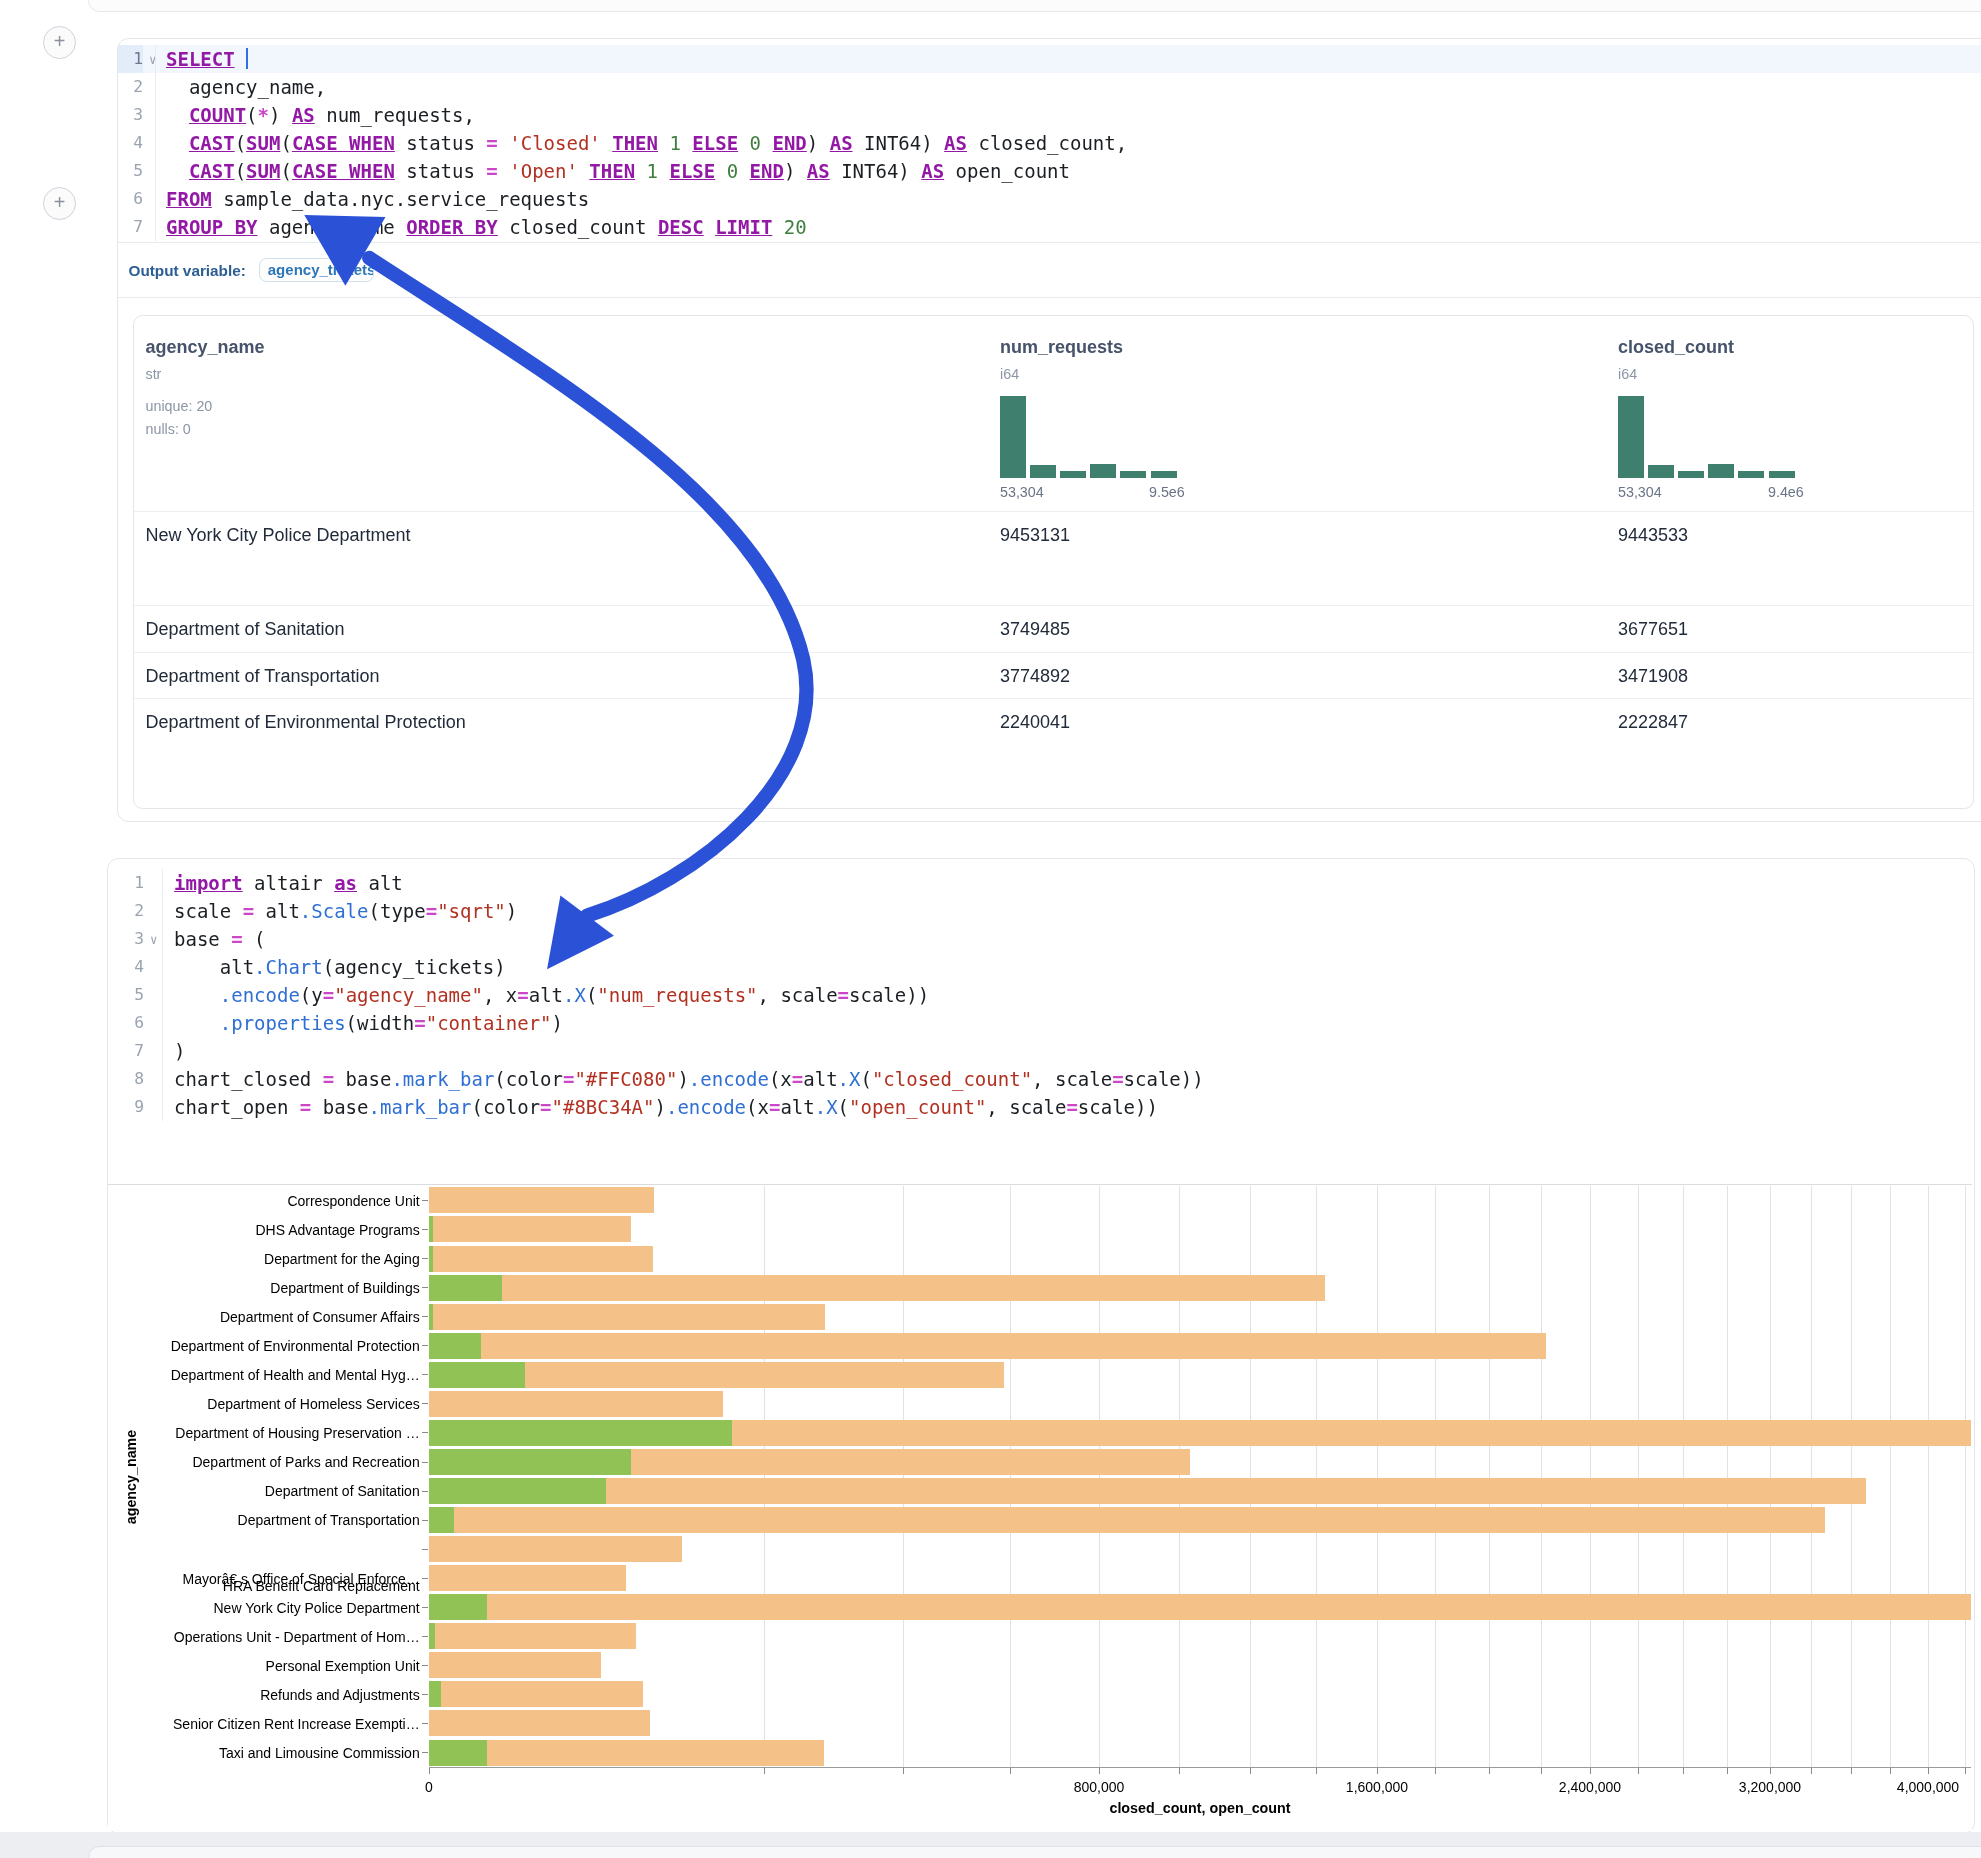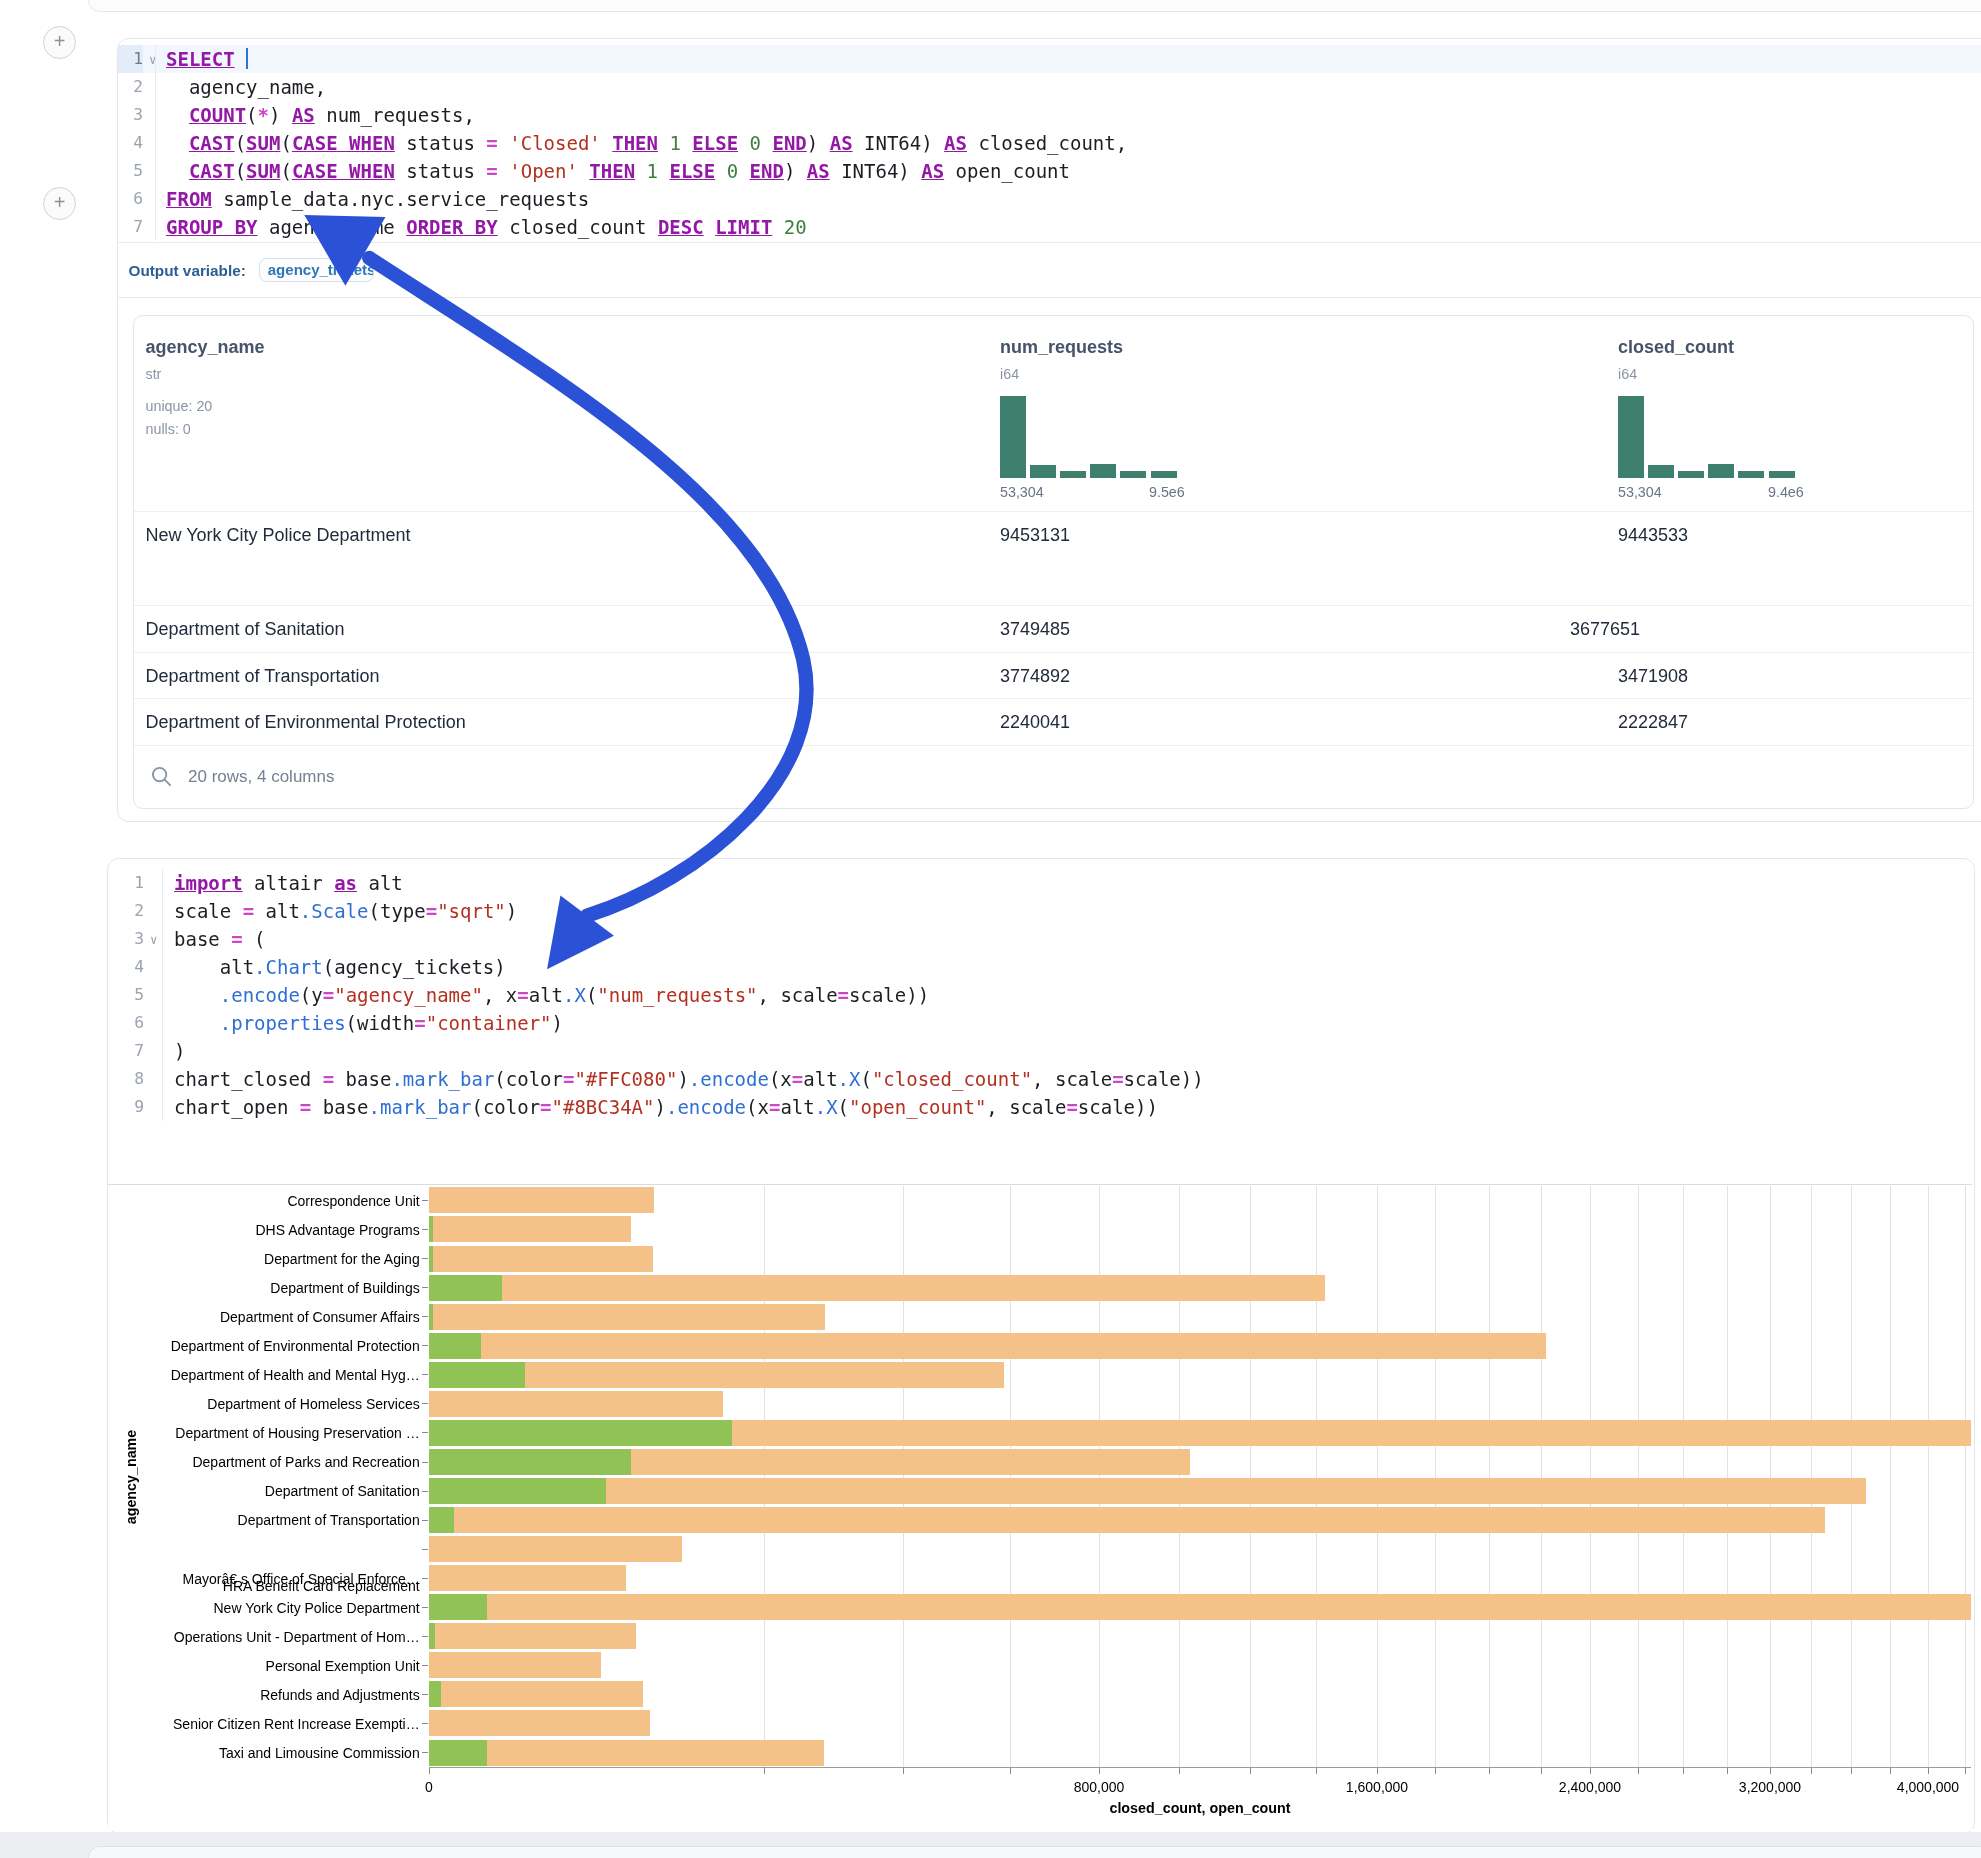--- a/index.html
+++ b/index.html
@@ -115,41 +115,34 @@
 
     <div id="table-rows" style="position:absolute;left:0;top:195px;width:100%;height:234px;">
         <div class="trow" style="top: 0px;">
           <div class="cell" style="left: 11.5px;">New York City Police Department</div>
           <div class="cell" style="left: 866px;">9453131</div>
           <div class="cell" style="left: 1484px;">9443533</div>
         </div>
         <div class="trow" style="top: 94px;">
           <div class="cell" style="left: 11.5px;">Department of Sanitation</div>
           <div class="cell" style="left: 866px;">3749485</div>
-          <div class="cell" style="left: 1436px;">3677651</div>
+          <div class="cell" style="left: 1484px;">3677651</div>
         </div>
         <div class="trow" style="top: 141px;">
           <div class="cell" style="left: 11.5px;">Department of Transportation</div>
           <div class="cell" style="left: 866px;">3774892</div>
           <div class="cell" style="left: 1484px;">3471908</div>
         </div>
         <div class="trow" style="top: 187px;">
           <div class="cell" style="left: 11.5px;">Department of Environmental Protection</div>
           <div class="cell" style="left: 866px;">2240041</div>
           <div class="cell" style="left: 1484px;">2222847</div>
         </div>
       </div>
 
-    <div class="tfooter" style="top:429px;height:61px;">
-      <svg style="position:absolute;left:17px;top:20px;" width="21" height="21" viewBox="0 0 22 22">
-        <circle cx="9" cy="9" r="7" fill="none" stroke="#8a95a4" stroke-width="2"></circle>
-        <line x1="14.5" y1="14.5" x2="20" y2="20" stroke="#8a95a4" stroke-width="2" stroke-linecap="round"></line>
-      </svg>
-      <div class="tfooter-text" style="left:54px;top:21px;">20 rows, 4 columns</div>
-    </div>
   </div>
 
   <div class="card" style="left:107px;top:858px;width:1866px;height:974px;border-radius:11.5px;">
     <div id="py-code" class="code-area" style="left:0;top:9.6px;right:0;">
         <div class="code-line"><span class="gutter-num" style="left: 0px; width: 36px;">1</span><span class="gutter-sep" style="left: 54px;"></span><span class="code-text" style="left: 66px;"><span class="tok-kw">import</span><span class="tok-pl"> altair </span><span class="tok-kw">as</span><span class="tok-pl"> alt</span></span></div>
         <div class="code-line"><span class="gutter-num" style="left: 0px; width: 36px;">2</span><span class="gutter-sep" style="left: 54px;"></span><span class="code-text" style="left: 66px;"><span class="tok-pl">scale </span><span class="tok-op">=</span><span class="tok-pl"> alt</span><span class="tok-fn">.Scale</span><span class="tok-pl">(type</span><span class="tok-op">=</span><span class="tok-str">"sqrt"</span><span class="tok-pl">)</span></span></div>
         <div class="code-line"><span class="gutter-num" style="left: 0px; width: 36px;">3</span><span class="gutter-fold" style="left: 42px;">∨</span><span class="gutter-sep" style="left: 54px;"></span><span class="code-text" style="left: 66px;"><span class="tok-pl">base </span><span class="tok-op">=</span><span class="tok-pl"> (</span></span></div>
         <div class="code-line"><span class="gutter-num" style="left: 0px; width: 36px;">4</span><span class="gutter-sep" style="left: 54px;"></span><span class="code-text" style="left: 66px;"><span class="tok-pl">    alt</span><span class="tok-fn">.Chart</span><span class="tok-pl">(agency_tickets)</span></span></div>
         <div class="code-line"><span class="gutter-num" style="left: 0px; width: 36px;">5</span><span class="gutter-sep" style="left: 54px;"></span><span class="code-text" style="left: 66px;"><span class="tok-pl">    </span><span class="tok-fn">.encode</span><span class="tok-pl">(y</span><span class="tok-op">=</span><span class="tok-str">"agency_name"</span><span class="tok-pl">, x</span><span class="tok-op">=</span><span class="tok-pl">alt</span><span class="tok-fn">.X</span><span class="tok-pl">(</span><span class="tok-str">"num_requests"</span><span class="tok-pl">, scale</span><span class="tok-op">=</span><span class="tok-pl">scale))</span></span></div>
         <div class="code-line"><span class="gutter-num" style="left: 0px; width: 36px;">6</span><span class="gutter-sep" style="left: 54px;"></span><span class="code-text" style="left: 66px;"><span class="tok-pl">    </span><span class="tok-fn">.properties</span><span class="tok-pl">(width</span><span class="tok-op">=</span><span class="tok-str">"container"</span><span class="tok-pl">)</span></span></div>

